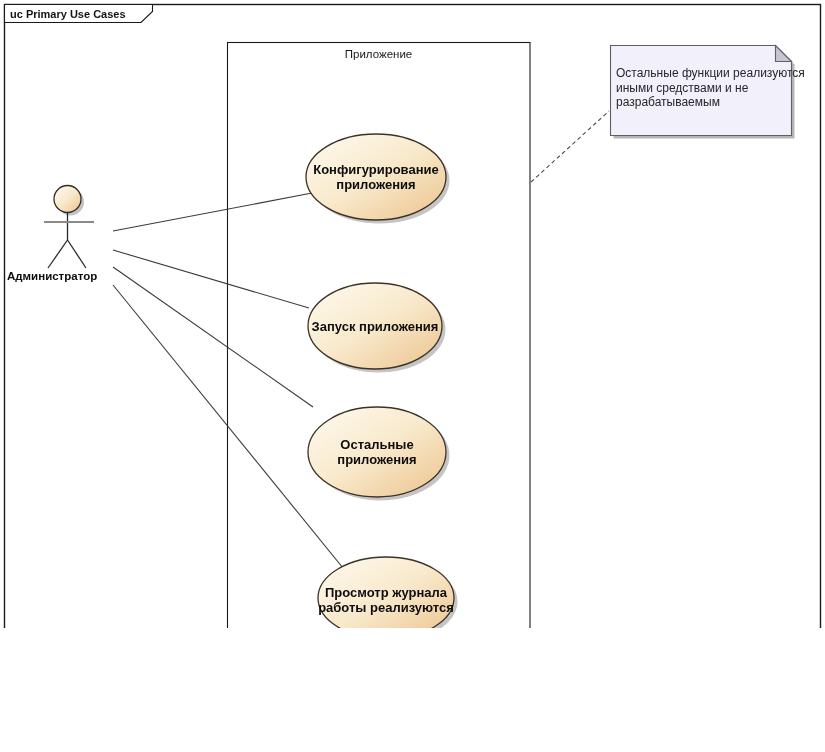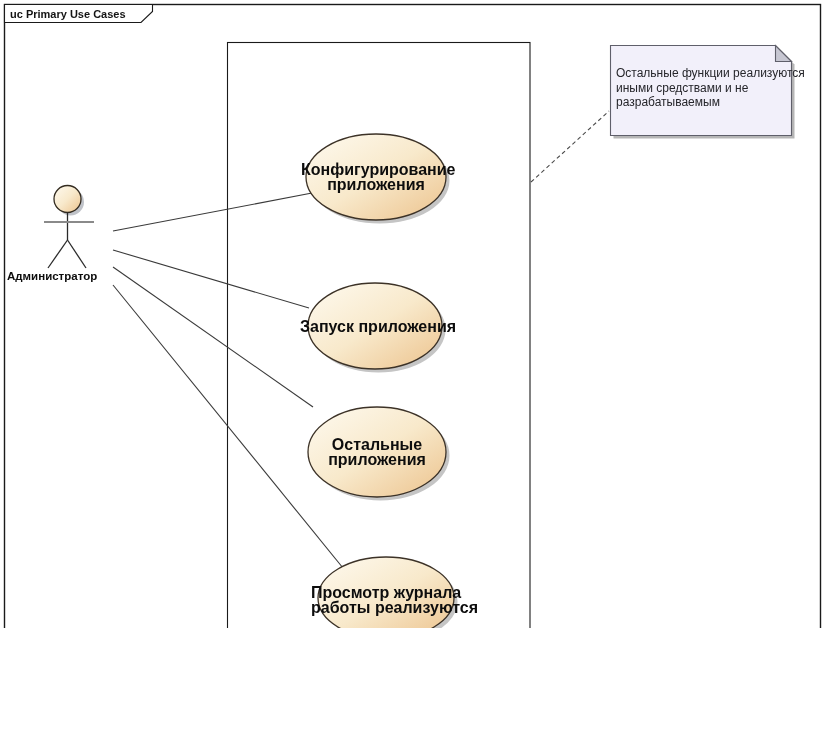--- a/index.html
+++ b/index.html
@@ -4,21 +4,21 @@
 <style>
   html,body{margin:0;padding:0;background:#ffffff;}
   .canvas{
     position:relative;width:825px;height:628px;background:#ffffff;
     font-family:"Liberation Sans",sans-serif;overflow:hidden;
   }
   .canvas svg{position:absolute;left:0;top:0;}
   .txt{position:absolute;white-space:nowrap;}
   .tab-label{left:10px;top:8px;font-size:11px;font-weight:bold;color:#141414;}
   .boundary-label{left:227px;top:48px;width:303px;text-align:center;font-size:11.5px;color:#1a1a1a;}
-  .uc-label{width:150px;text-align:center;font-size:16px;font-weight:bold;color:#0d0d0d;line-height:15px;}
+  .uc-label{width:150px;text-align:center;font-size:13px;font-weight:bold;color:#0d0d0d;line-height:15px;}
   .uc1{left:301px;top:162px;}
   .uc2{left:300px;top:319px;}
   .uc3{left:302px;top:437px;}
   .uc4{left:311px;top:585px;}
   .actor-label{left:7px;top:270px;width:122px;text-align:left;font-size:11.5px;font-weight:bold;color:#0c0c0c;}
   .note-text{left:616px;top:58px;width:176px;font-size:12px;line-height:14.5px;color:#26262b;margin-top:8px;}
   .note-text div{white-space:nowrap;}
 </style>
 </head>
 <body>
@@ -67,20 +67,21 @@
       <circle cx="67.5" cy="199" r="13.5" fill="url(#ucGrad)" stroke="#332b20" stroke-width="1.3"></circle>
       <line x1="67.5" y1="212.5" x2="67.5" y2="240" stroke="#2a2a2a" stroke-width="1.3"></line>
       <line x1="44" y1="222" x2="94" y2="222" stroke="#8a8a8a" stroke-width="2.2"></line>
       <line x1="67.5" y1="240" x2="48" y2="268" stroke="#2a2a2a" stroke-width="1.3"></line>
       <line x1="67.5" y1="240" x2="86" y2="268" stroke="#2a2a2a" stroke-width="1.3"></line>
     </g>
   </svg>
 
   <div class="txt tab-label">uc Primary Use Cases</div>
 
+  <div class="txt boundary-label">Приложение</div>
 
   <div class="txt uc-label uc1">
     <div>Конфигурирование</div>
     <div>приложения</div>
   </div>
 
   <div class="txt uc-label uc2">
     <div>Запуск приложения</div>
     <div></div>
   </div>

